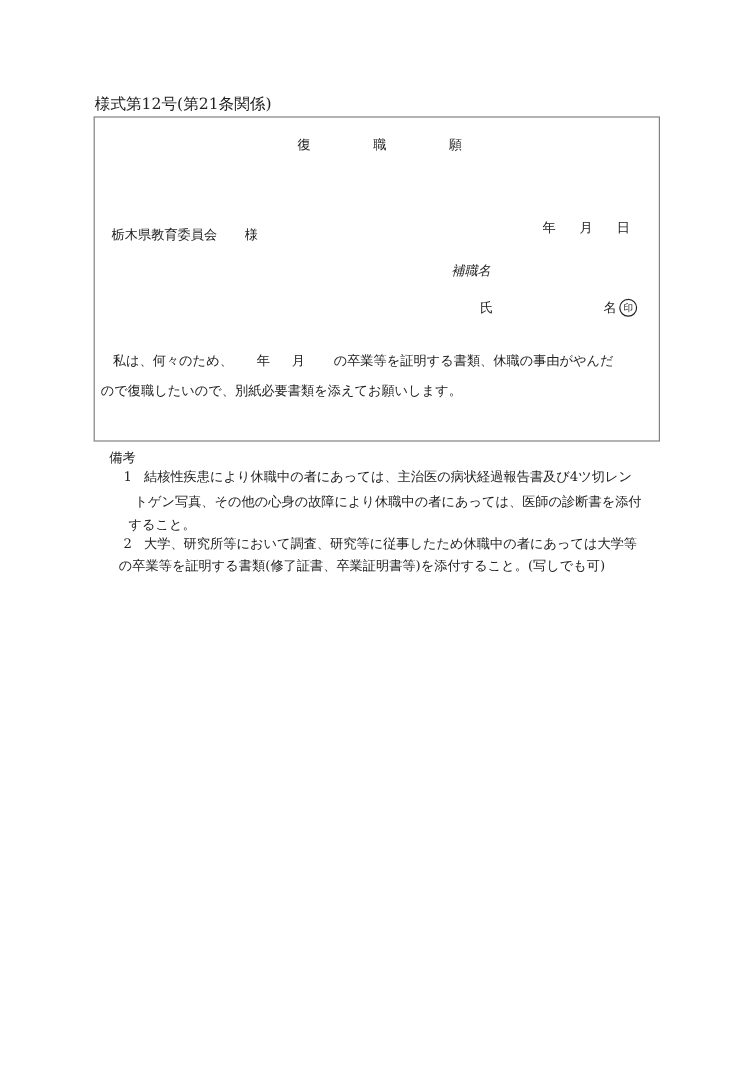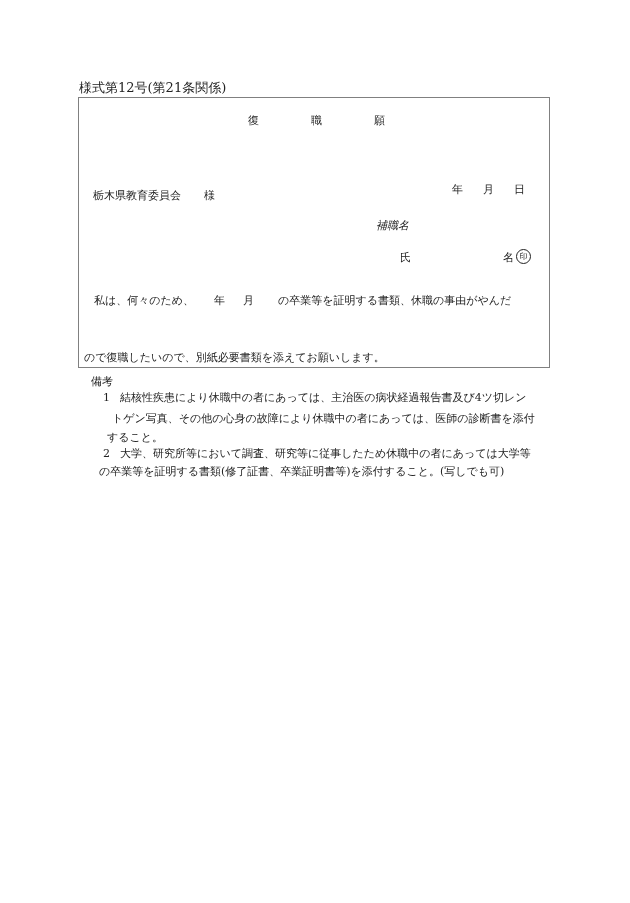--- a/index.html
+++ b/index.html
@@ -26,21 +26,21 @@
     .name-row .g { display: inline-block; width: 92px; }
     .seal {
       display: inline-block; width: 13px; height: 13px; border: 1px solid #222;
       border-radius: 50%; font-size: 8px; line-height: 13px; text-align: center;
       vertical-align: middle; margin-left: 2px; position: relative; top: -1px;
     }
     .body1 { left: 94px; top: 295px; }
     .body1 .g1 { display: inline-block; width: 20px; }
     .body1 .g2 { display: inline-block; width: 18px; }
     .body1 .g3 { display: inline-block; width: 24px; }
-    .body2 { left: 84px; top: 320px; margin-top: 32px; }
+    .body2 { left: 84px; top: 320px; }
     .remarks { left: 91px; top: 376px; }
     .note { font-size: 11px; }
     .n1a { left: 103px; top: 392px; }
     .n1b { left: 112px; top: 413px; }
     .n1c { left: 107px; top: 432px; }
     .n2a { left: 103px; top: 448px; }
     .n2b { left: 99px; top: 466px; }
     .num { display: inline-block; width: 17px; }
   </style>
 </head>

